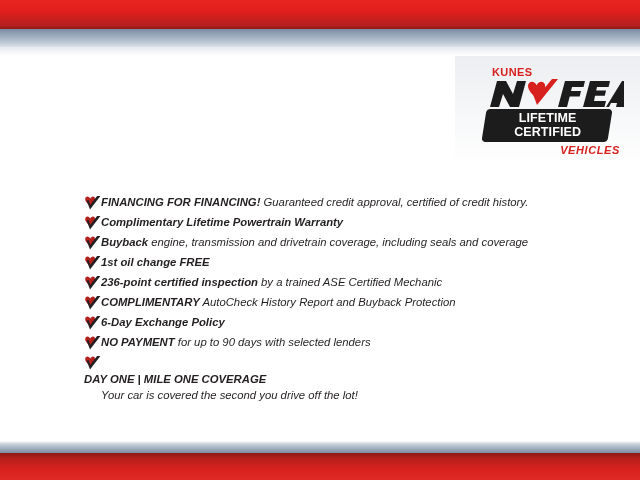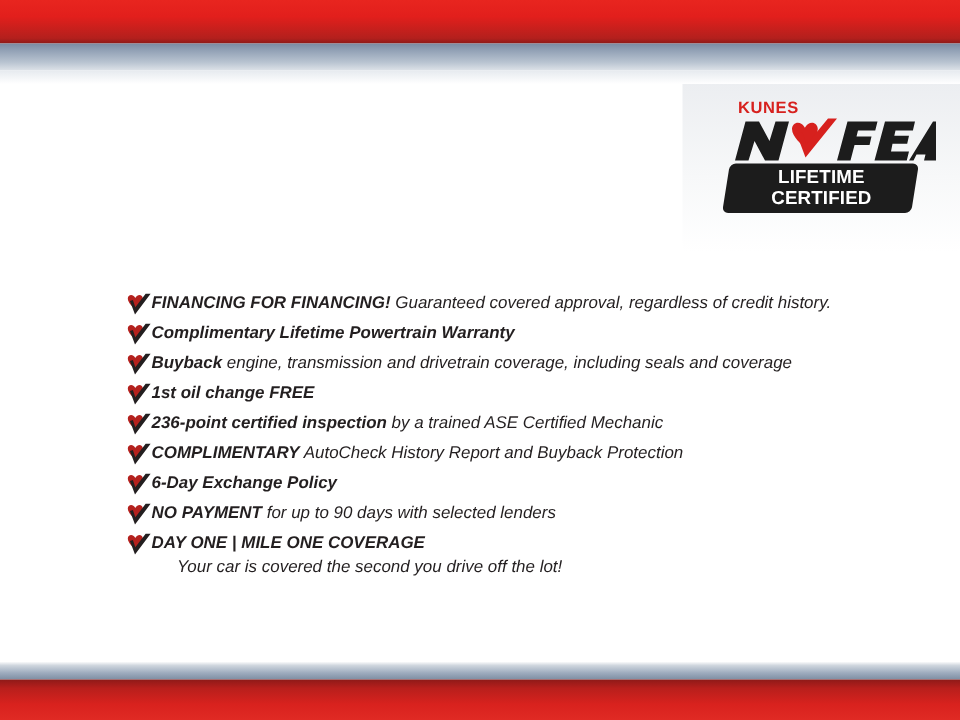--- a/index.html
+++ b/index.html
@@ -158,21 +158,21 @@
   .bullets {
     position: absolute;
     left: 84px; top: 194px;
     width: 500px;
   }
   .bullet-row {
     display: flex;
     align-items: flex-start;
     height: 20px;
   }
-  .bullet-row.tall { height: auto; }
+  .bullet-row.tall { height: auto; flex-direction: column; }
   .check-icon {
     flex: 0 0 auto;
     width: 17px;
     height: 16px;
     margin-top: 1px;
   }
   .check-icon svg { display: block; }
   .bullet-text {
     font-size: 11.3px;
     font-style: italic;
@@ -229,32 +229,33 @@
         <g fill="#1c1c1c">
           <polygon points="122,30 138,4 146,4 140,30 132,30 133,26 127,26 125,30"></polygon>
         </g>
       </svg>
     </div>
 
     <div class="logo-bar">
       <span>LIFETIME CERTIFIED</span>
     </div>
 
+    <div class="logo-vehicles">VEHICLES</div>
   </div>
 
   <div class="bullets">
       <div class="bullet-row">
         <span class="check-icon">
           <svg width="17" height="16" viewBox="0 0 17 16">
             <path d="M1.2,4.0 C1.2,1.9 3.3,0.9 4.9,2.1 C5.5,2.5 5.9,3.1 6.2,3.6 C6.5,3.1 6.9,2.5 7.5,2.1 C9.1,0.9 11.2,1.9 11.2,4.0 C11.2,7.0 7.3,10.2 6.2,11.0 C5.1,10.2 1.2,7.0 1.2,4.0 Z" fill="#b4211e"></path>
             <path d="M2.6,5.6 L6.0,14.6 L16.4,0.9 L13.1,0.9 L6.2,9.9 L4.6,5.0 Z" fill="#231f20"></path>
           </svg>
         </span>
         <div>
-          <div class="bullet-text"><b>FINANCING FOR FINANCING!</b><span> Guaranteed covered approval, regardless of credit history.</span></div>
+          <div class="bullet-text"><b>FINANCING FOR FINANCING!</b><span> Guaranteed credit approval, certified of credit history.</span></div>
         </div>
       </div>
       <div class="bullet-row">
         <span class="check-icon">
           <svg width="17" height="16" viewBox="0 0 17 16">
             <path d="M1.2,4.0 C1.2,1.9 3.3,0.9 4.9,2.1 C5.5,2.5 5.9,3.1 6.2,3.6 C6.5,3.1 6.9,2.5 7.5,2.1 C9.1,0.9 11.2,1.9 11.2,4.0 C11.2,7.0 7.3,10.2 6.2,11.0 C5.1,10.2 1.2,7.0 1.2,4.0 Z" fill="#b4211e"></path>
             <path d="M2.6,5.6 L6.0,14.6 L16.4,0.9 L13.1,0.9 L6.2,9.9 L4.6,5.0 Z" fill="#231f20"></path>
           </svg>
         </span>
         <div>

